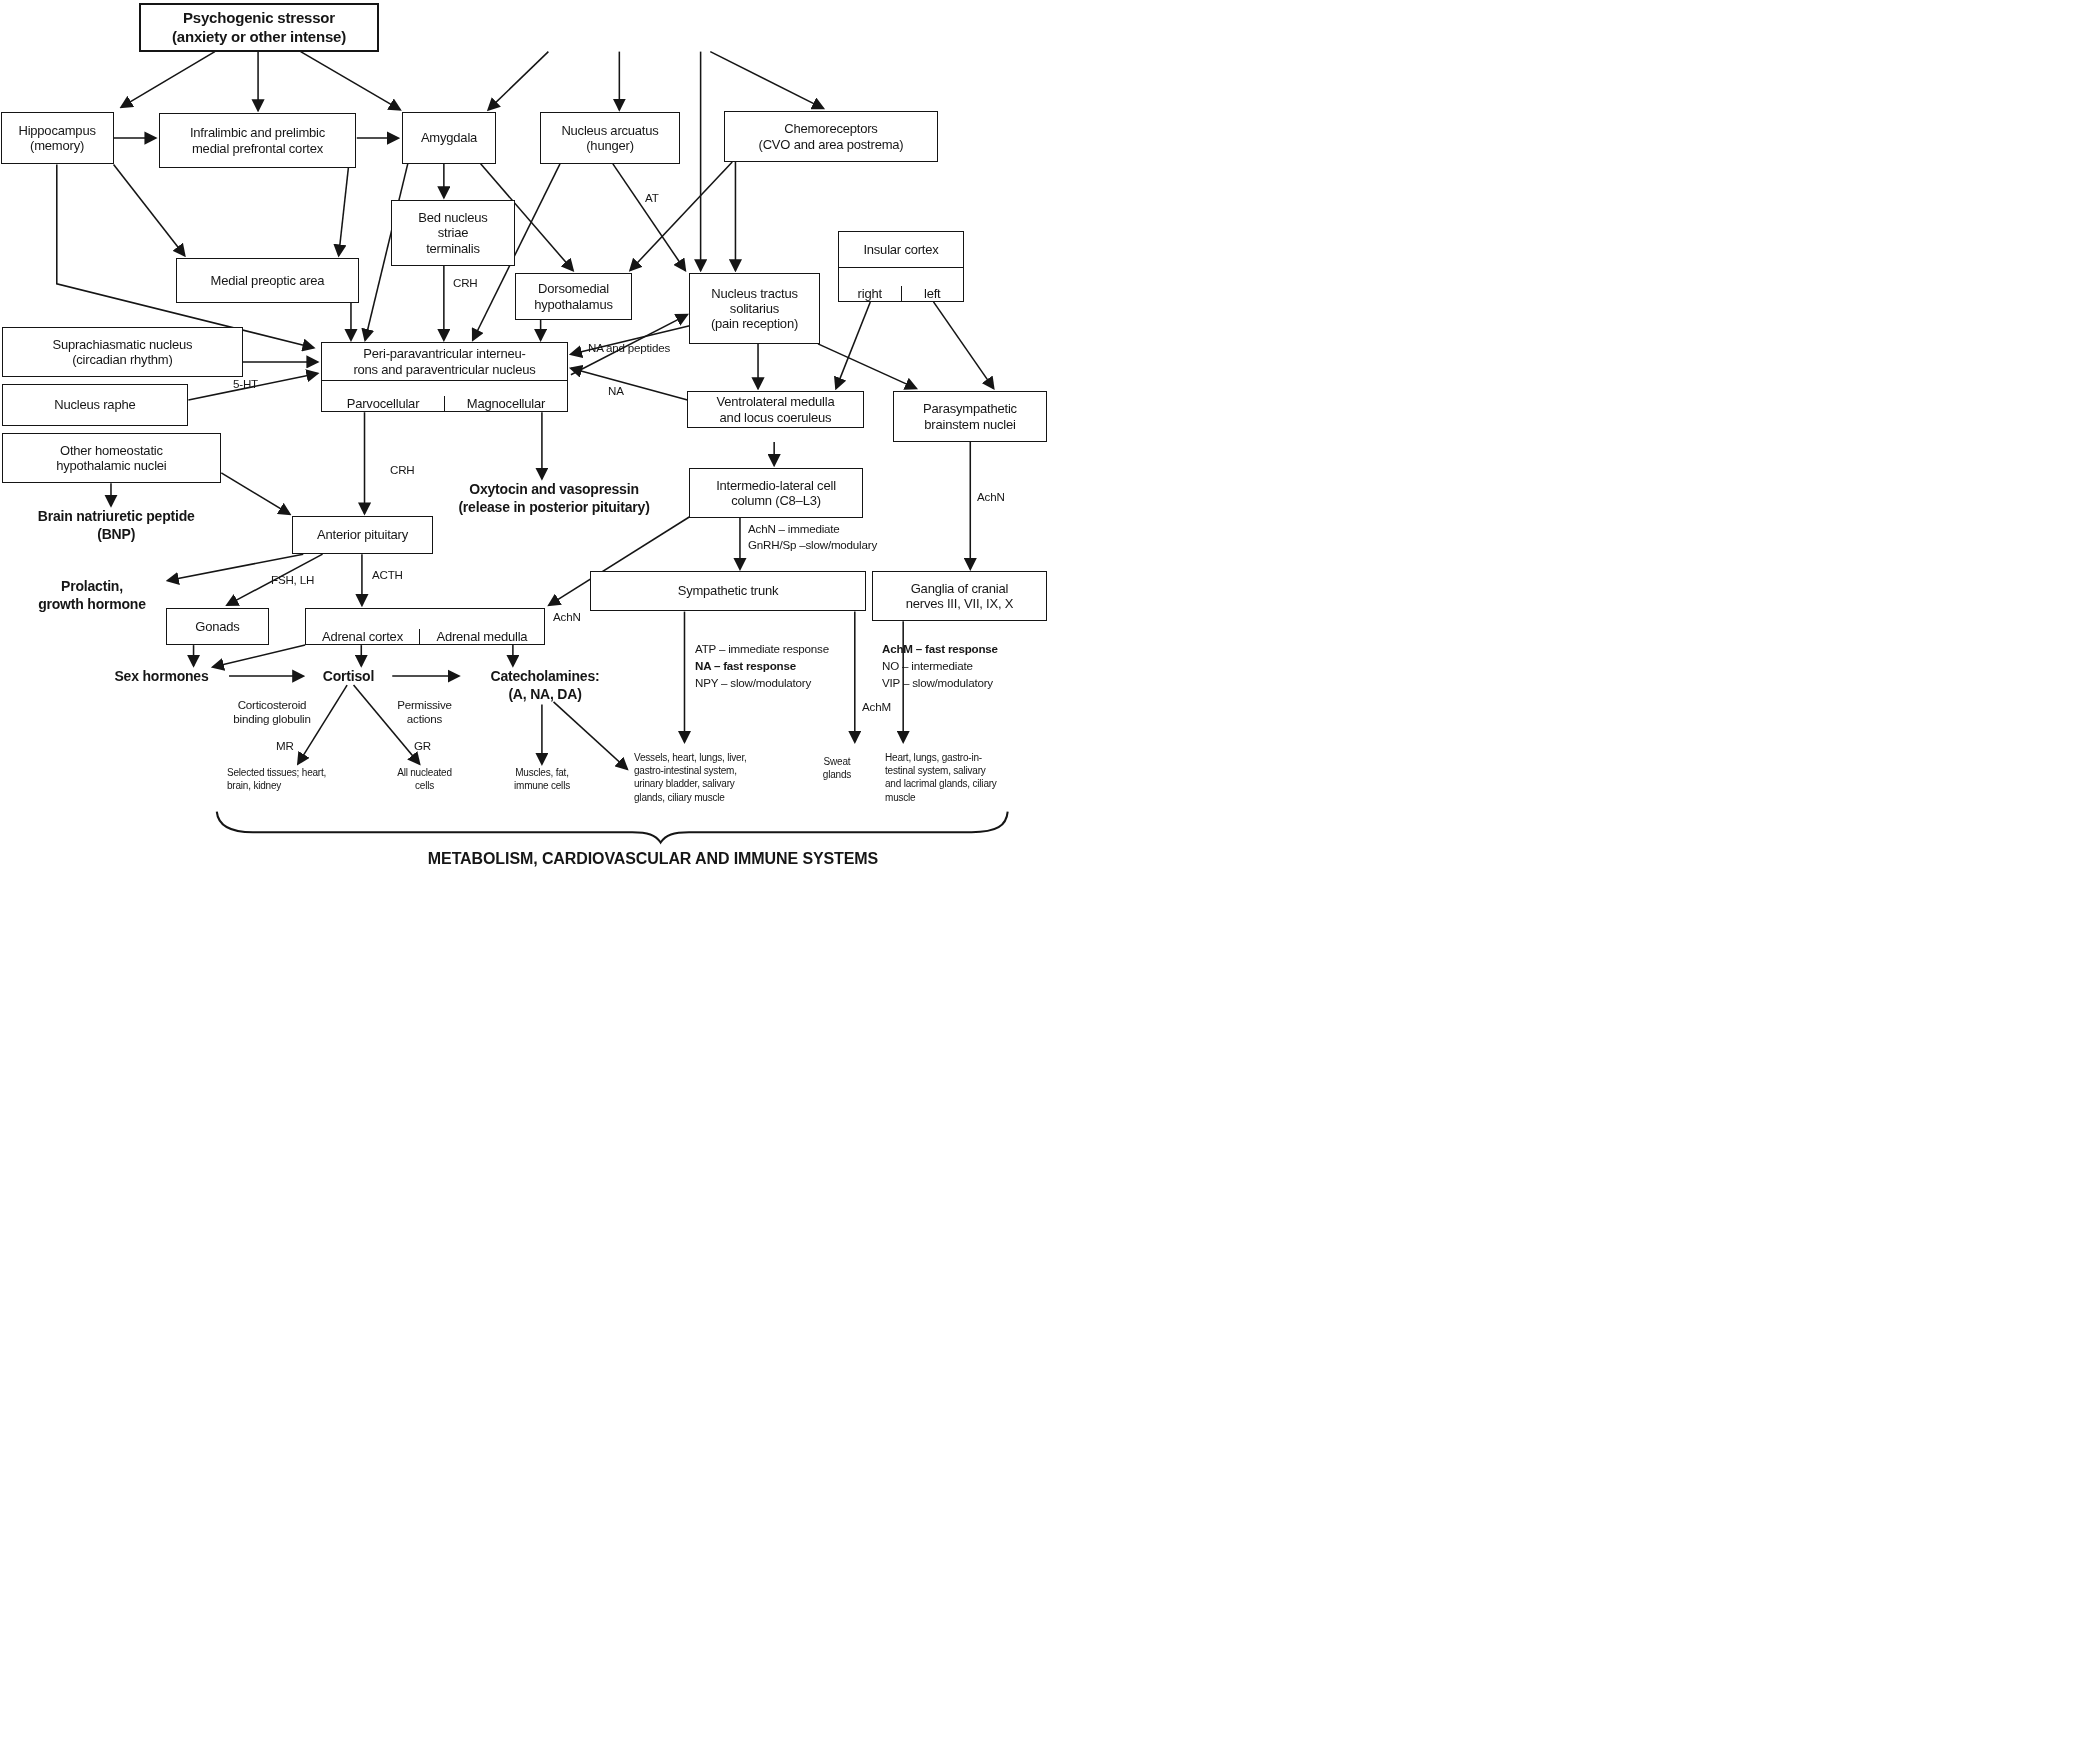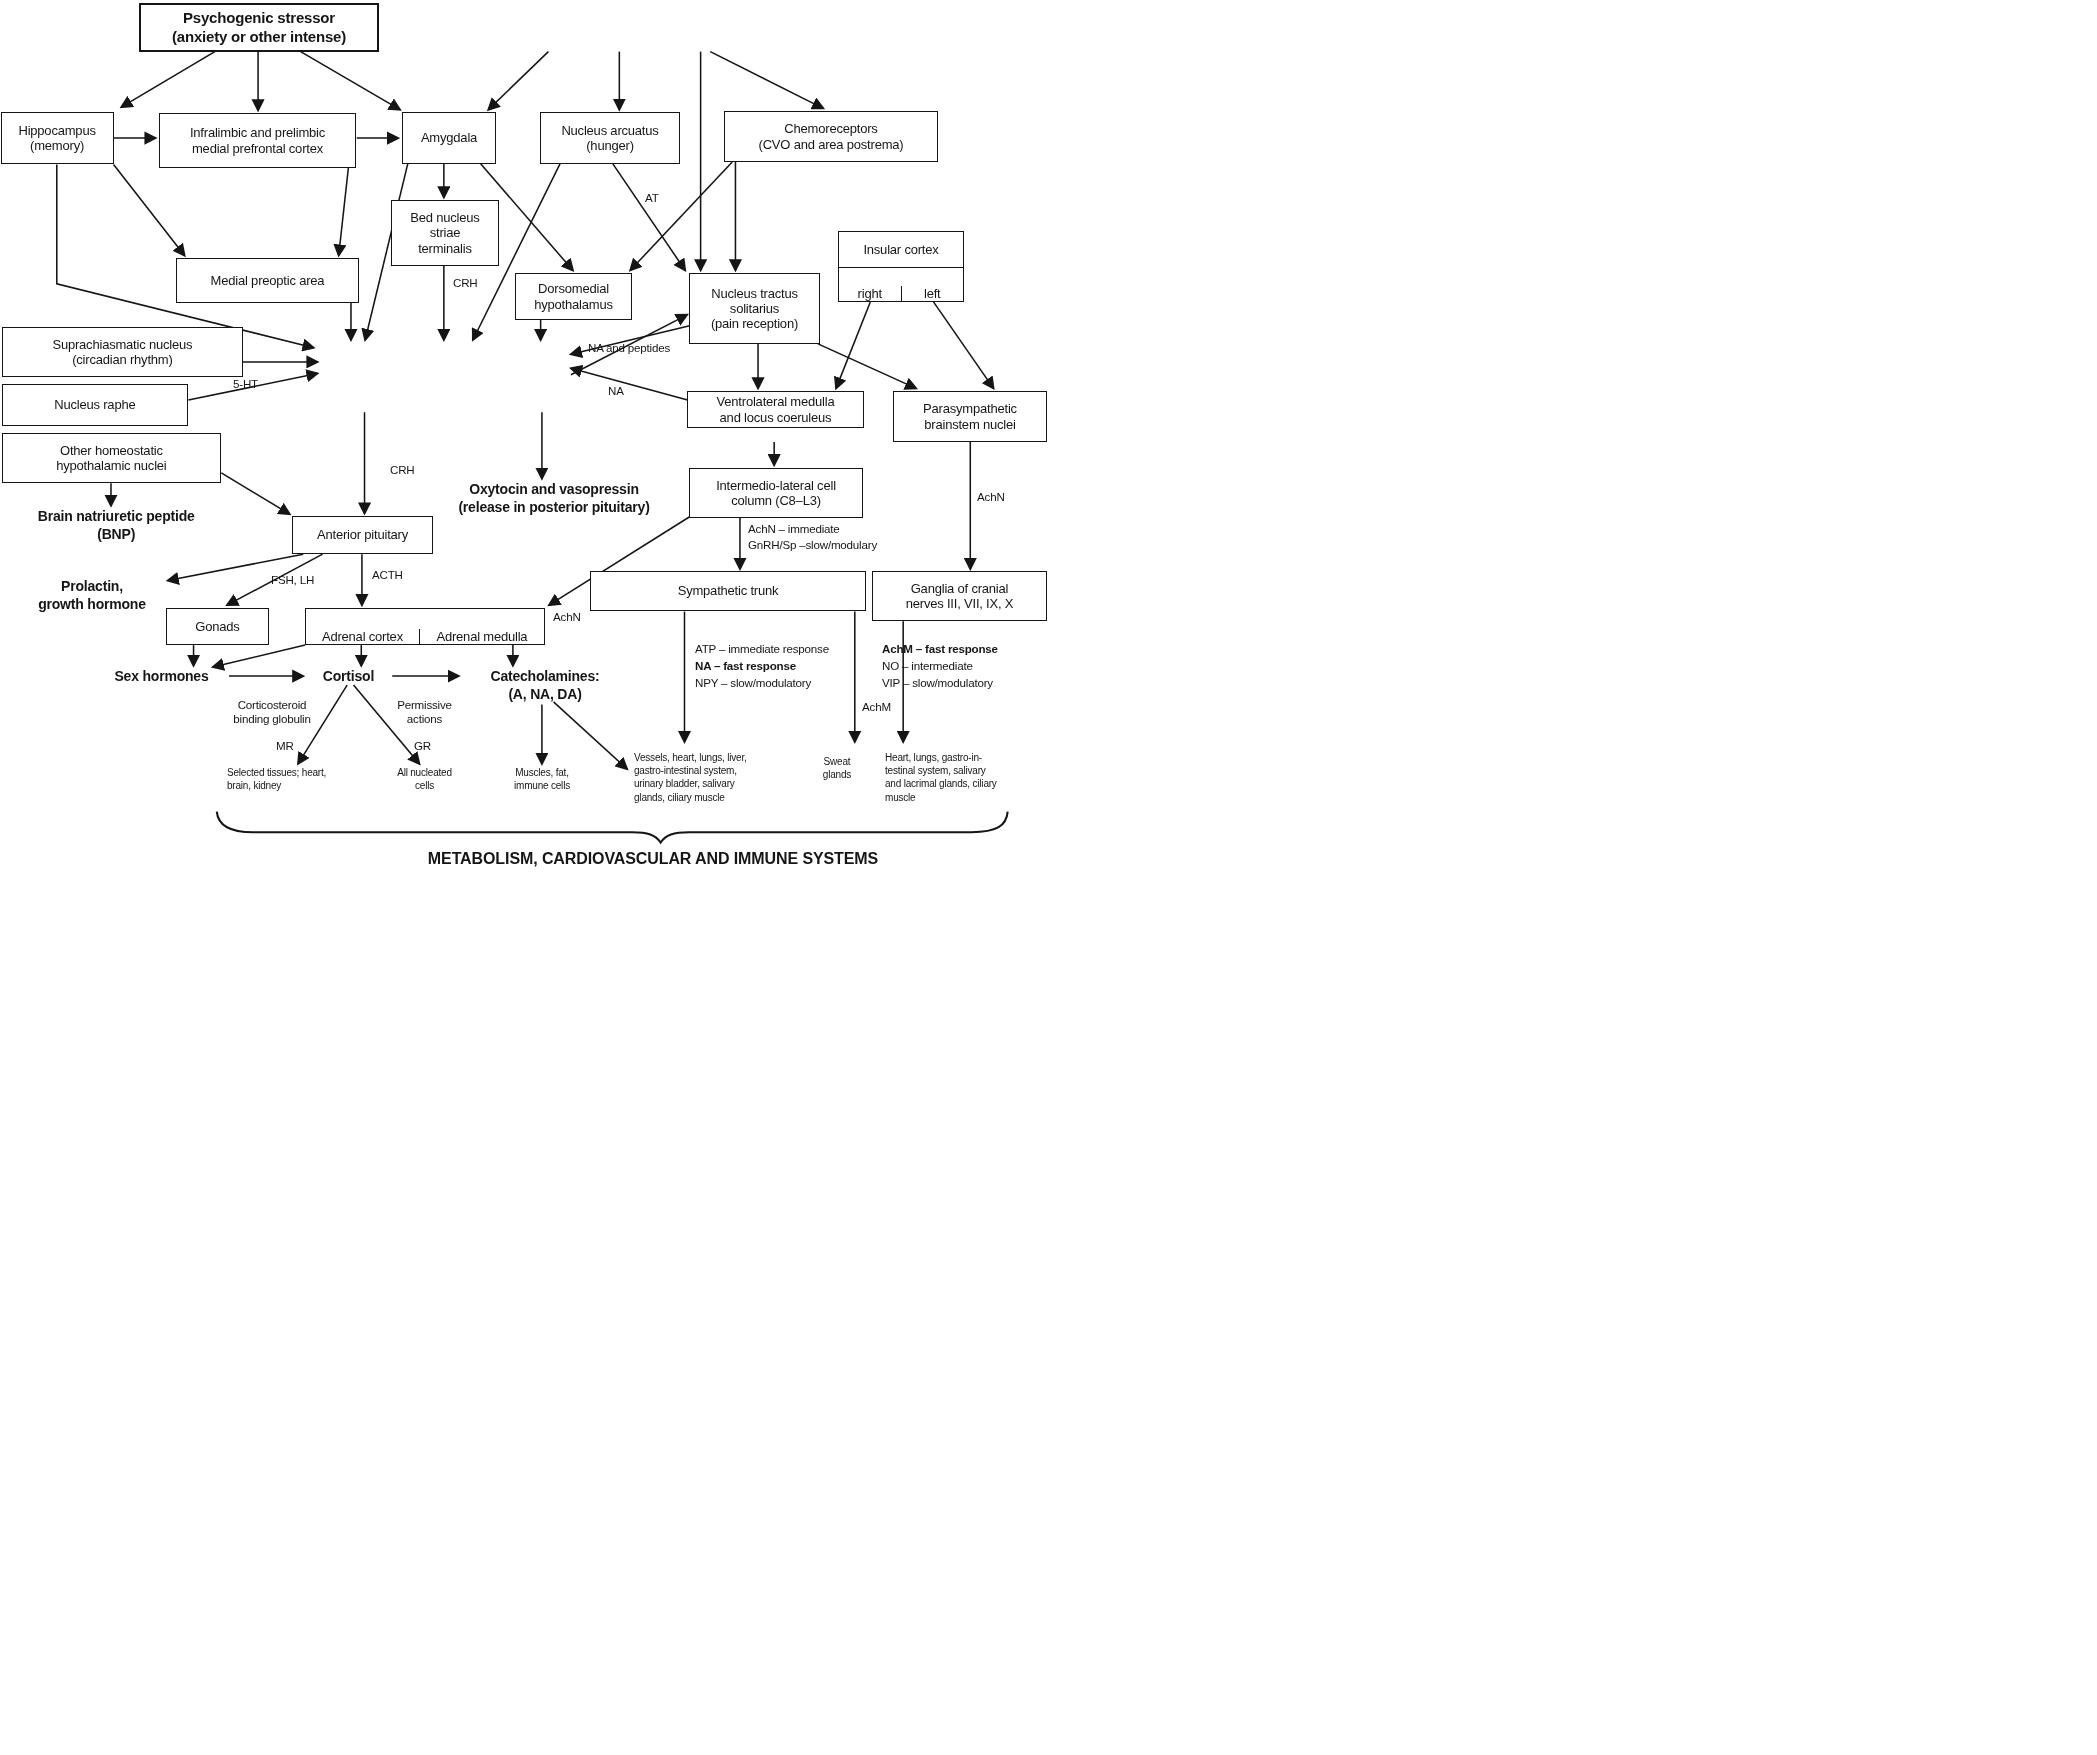--- a/index.html
+++ b/index.html
@@ -100,41 +100,49 @@
 (anxiety or other intense)</div>
   <div class="box" style="left:0.6px;top:112px;width:113px;height:52px;">Hippocampus
 (memory)</div>
   <div class="box" style="left:159px;top:113px;width:197px;height:55px;">Infralimbic and prelimbic
 medial prefrontal cortex</div>
   <div class="box" style="left:402px;top:112px;width:94px;height:52px;">Amygdala</div>
   <div class="box" style="left:540px;top:112px;width:140px;height:52px;">Nucleus arcuatus
 (hunger)</div>
   <div class="box" style="left:724px;top:111px;width:214px;height:51px;">Chemoreceptors
 (CVO and area postrema)</div>
-  <div class="box" style="left:391px;top:200px;width:108px;height:66px;">Bed nucleus
+  <div class="box" style="left:391px;top:200px;width:124px;height:66px;">Bed nucleus
 striae
 terminalis</div>
 
   <div class="box compound" style="left:838px;top:231px;width:126px;height:71px;">
     <div class="cell bb" style="flex:1.05;">Insular cortex</div>
     <div class="cellrow">
       <div class="cell">right</div>
       <div class="cell bl">left</div>
     </div>
   </div>
 
   <div class="box" style="left:176px;top:258px;width:183px;height:45px;">Medial preoptic area</div>
   <div class="box" style="left:515px;top:273px;width:117px;height:47px;">Dorsomedial
 hypothalamus</div>
   <div class="box" style="left:689px;top:273px;width:131px;height:71px;">Nucleus tractus
 solitarius
 (pain reception)</div>
   <div class="box" style="left:1.9px;top:327px;width:241px;height:50px;">Suprachiasmatic nucleus
 (circadian rhythm)</div>
 
+  <div class="box compound" style="left:321px;top:342px;width:247px;height:70px;">
+    <div class="cell bb" style="flex:1.25;">Peri-paravantricular interneu-
+rons and paraventricular nucleus</div>
+    <div class="cellrow">
+      <div class="cell">Parvocellular</div>
+      <div class="cell bl">Magnocellular</div>
+    </div>
+  </div>
 
   <div class="box" style="left:1.9px;top:384px;width:186px;height:42px;">Nucleus raphe</div>
   <div class="box" style="left:1.9px;top:433px;width:219px;height:50px;">Other homeostatic
 hypothalamic nuclei</div>
   <div class="box" style="left:687px;top:391px;width:177px;height:37px;">Ventrolateral medulla
 and locus coeruleus</div>
   <div class="box" style="left:893px;top:391px;width:154px;height:51px;">Parasympathetic
 brainstem nuclei</div>
   <div class="box" style="left:689px;top:468px;width:174px;height:50px;">Intermedio-lateral cell
 column (C8–L3)</div>

